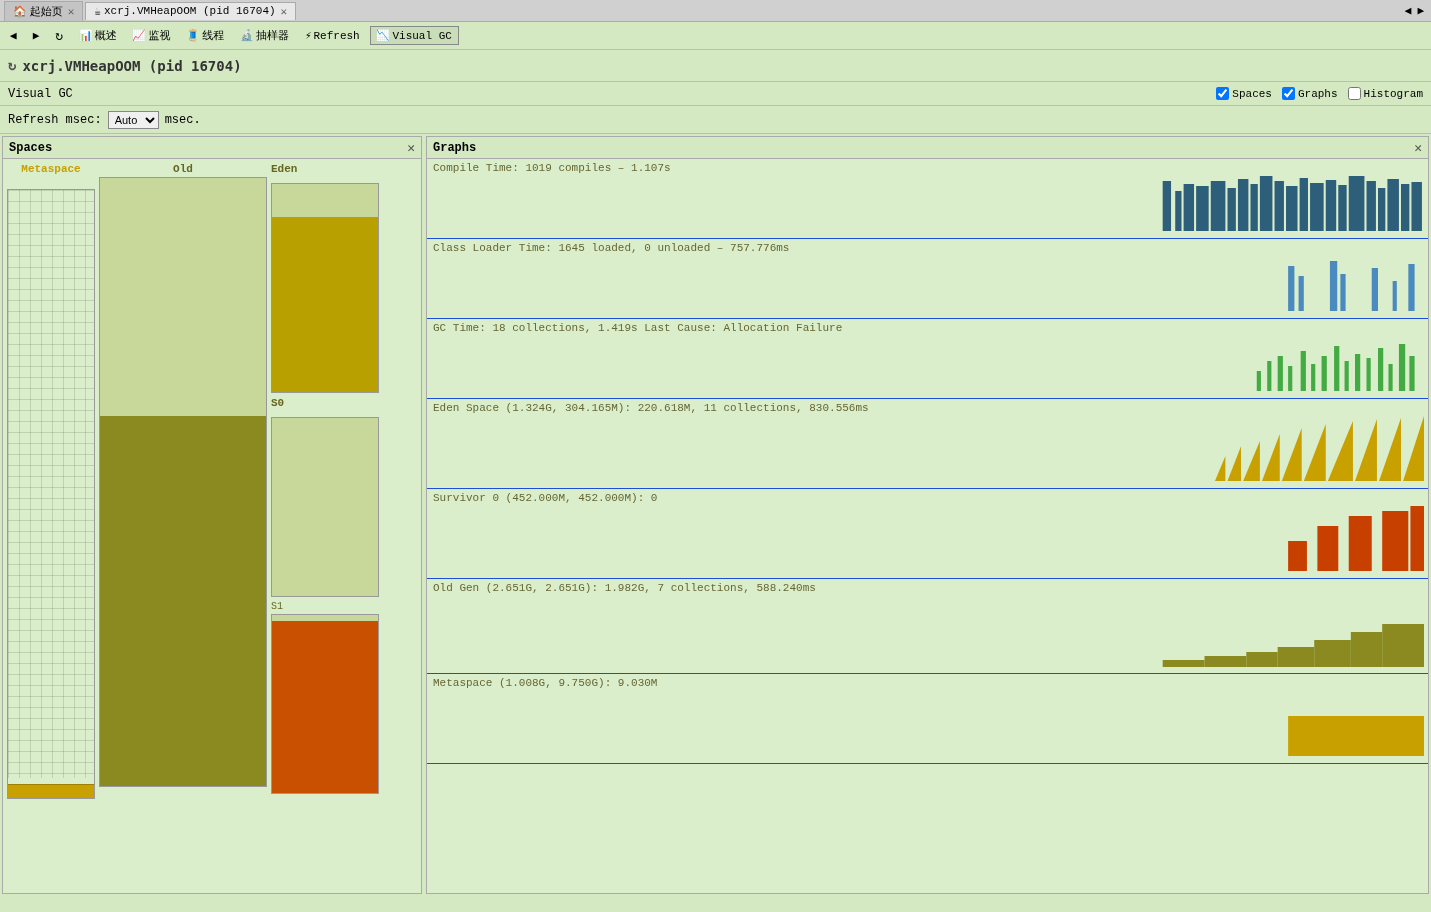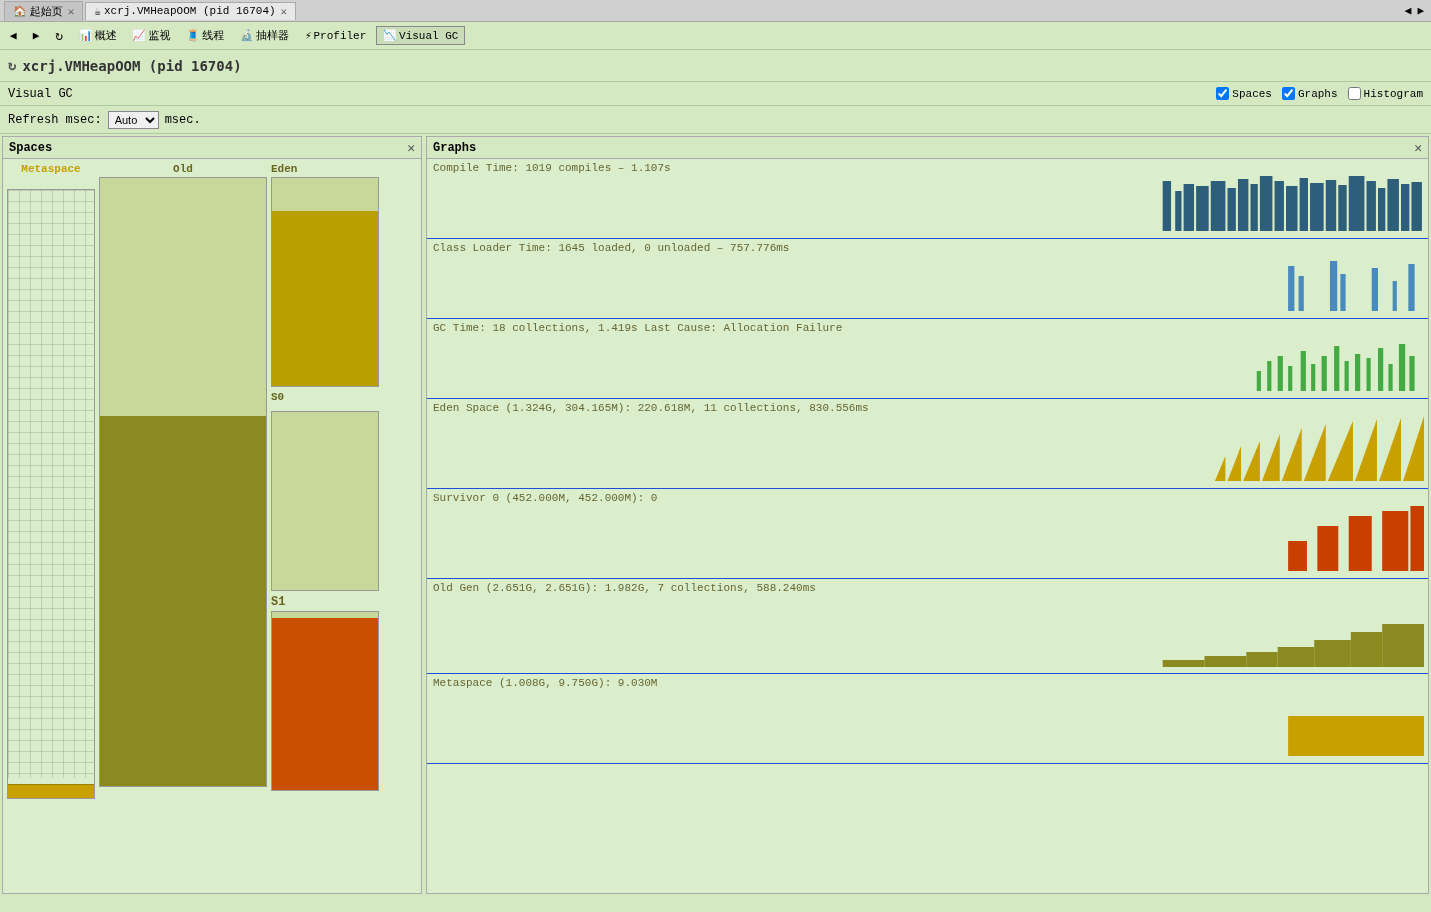--- a/index.html
+++ b/index.html
@@ -208,21 +208,21 @@
   <span class="nav-btn">
     <span>🧵</span>
     <span>线程</span>
   </span>
   <span class="nav-btn">
     <span>🔬</span>
     <span>抽样器</span>
   </span>
   <span class="nav-btn">
     <span>⚡</span>
-    <span>Profiler</span>
+    <span>Refresh</span>
   </span>
   <span class="nav-btn active-tab">
     <span>📉</span>
     <span>Visual GC</span>
   </span>
 </div>
 
 <div class="title-bar">
   <span class="refresh-icon">↻</span>
   <span style="font-family:monospace;color:#333;font-size:14px;">xcrj.VMHeapOOM (pid 16704)</span>
@@ -282,35 +282,35 @@
         <span style="font-size:11px;color:#666620;font-weight:bold;margin-bottom:2px;">Old</span>
         <div style="width:168px;height:610px;border:1px solid #999;background:#c8d89a;position:relative;overflow:hidden;">
 
           <div style="position:absolute;bottom:0;left:0;right:0;height:370px;background:#8a8a20;"></div>
         </div>
       </div>
 
       <div style="display:flex;flex-direction:column;gap:4px;">
 
         <div>
-          <span style="font-size:11px;color:#666620;font-weight:bold;display:block;margin-bottom:2px;">Eden</span>
+          <span style="font-size:11px;color:#666620;font-weight:bold;display:block;margin-bottom:8px;">Eden</span>
           <div style="width:108px;height:210px;border:1px solid #999;background:#c8d89a;position:relative;overflow:hidden;">
             <div style="position:absolute;bottom:0;left:0;right:0;height:175px;background:#b8a000;"></div>
           </div>
         </div>
 
         <div>
           <span style="font-size:11px;color:#666620;font-weight:bold;display:block;margin-bottom:8px;">S0</span>
           <div style="width:108px;height:180px;border:1px solid #999;background:#c8d89a;position:relative;overflow:hidden;">
             
           </div>
         </div>
 
         <div>
-          <span style="font-size:12px;color:#666620;font-weight:bold;display:block;margin-bottom:2px;">S1</span>
+          <span style="font-size:10px;color:#666620;font-weight:normal;display:block;margin-bottom:2px;">S1</span>
           <div style="width:108px;height:180px;border:1px solid #999;background:#c8d89a;position:relative;overflow:hidden;">
             <div style="position:absolute;bottom:0;left:0;right:0;height:172px;background:#c85000;"></div>
           </div>
         </div>
       </div>
 
     </div>
   </div>
 
   <div class="panel graphs-panel">

